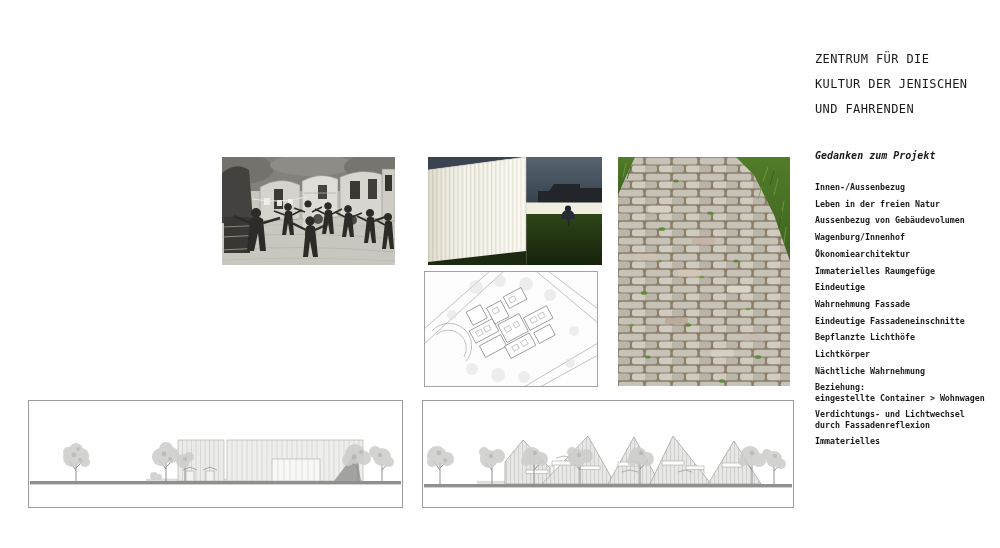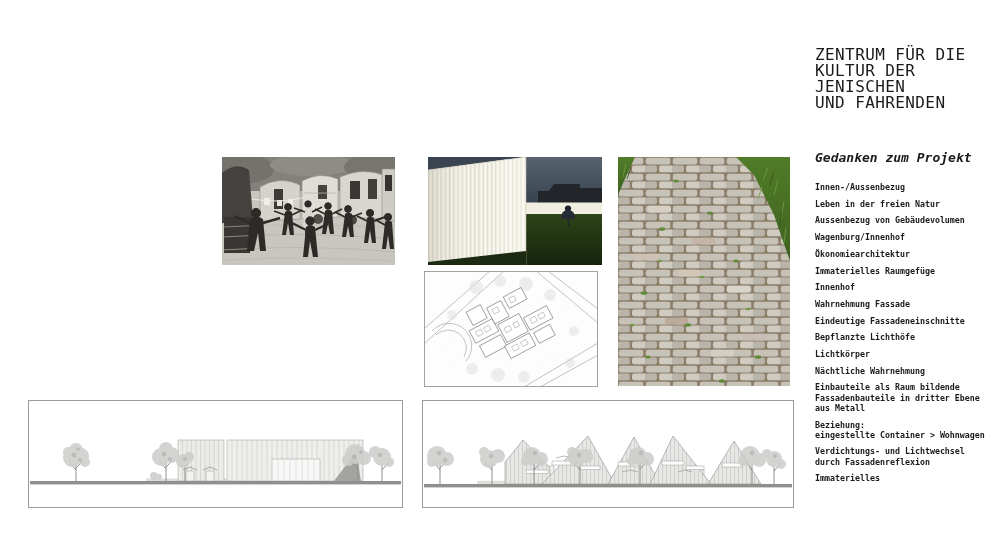--- a/index.html
+++ b/index.html
@@ -1,21 +1,21 @@
 <!DOCTYPE html>
 <html><head>
 <meta charset="utf-8">
 <style>
   html,body{margin:0;padding:0;background:#ffffff;}
   .page{position:relative;width:1000px;height:548px;background:#ffffff;overflow:hidden;
         font-family:"DejaVu Sans Mono","Liberation Mono",monospace;color:#1a1a1a;}
   .abs{position:absolute;}
-  .title{left:815px;top:47px;width:185px;font-size:16px;line-height:16px;
+  .title{left:815px;top:47px;width:185px;font-size:12px;line-height:25px;
          letter-spacing:0.4px;white-space:pre-line;font-weight:500;}
-  .section-label{left:815px;top:150px;width:185px;font-size:13px;font-weight:bold;
+  .section-label{left:815px;top:150px;width:185px;font-size:10px;font-weight:bold;
                  font-style:italic;}
   .thoughts{left:815px;top:182px;width:185px;}
   .thought-item{font-size:8.3px;line-height:10.2px;font-weight:bold;
                 margin-bottom:6.5px;white-space:pre-line;letter-spacing:0px;}
   figure{margin:0;padding:0;}
   .fig-historic{left:222px;top:157px;width:173px;height:108px;}
   .fig-facade{left:428px;top:157px;width:174px;height:108px;}
   .fig-cobble{left:618px;top:157px;width:172px;height:229px;}
   .fig-siteplan{left:424px;top:271px;width:174px;height:116px;}
   .fig-elev-l{left:28px;top:400px;width:375px;height:108px;}
@@ -33,29 +33,26 @@
 
   <div class="abs section-label">Gedanken zum Projekt</div>
 
   <div class="abs thoughts">
     <div class="thought-item">Innen-/Aussenbezug</div>
     <div class="thought-item">Leben in der freien Natur</div>
     <div class="thought-item">Aussenbezug von Gebäudevolumen</div>
     <div class="thought-item">Wagenburg/Innenhof</div>
     <div class="thought-item">Ökonomiearchitektur</div>
     <div class="thought-item">Immaterielles Raumgefüge</div>
-    <div class="thought-item">Innenhof</div>
+    <div class="thought-item">Eindeutige</div>
     <div class="thought-item">Wahrnehmung Fassade</div>
     <div class="thought-item">Eindeutige Fassadeneinschnitte</div>
     <div class="thought-item">Bepflanzte Lichthöfe</div>
     <div class="thought-item">Lichtkörper</div>
     <div class="thought-item">Nächtliche Wahrnehmung</div>
-    <div class="thought-item">Einbauteile als Raum bildende
-Fassadenbauteile in dritter Ebene
-aus Metall</div>
     <div class="thought-item">Beziehung:
 eingestellte Container &gt; Wohnwagen</div>
     <div class="thought-item">Verdichtungs- und Lichtwechsel
 durch Fassadenreflexion</div>
     <div class="thought-item">Immaterielles</div>
   </div>
 
   <figure class="abs fig-historic">
     <svg width="173" height="108" viewBox="0 0 173 108">
       <rect width="173" height="108" fill="#c9c6bf"></rect>

